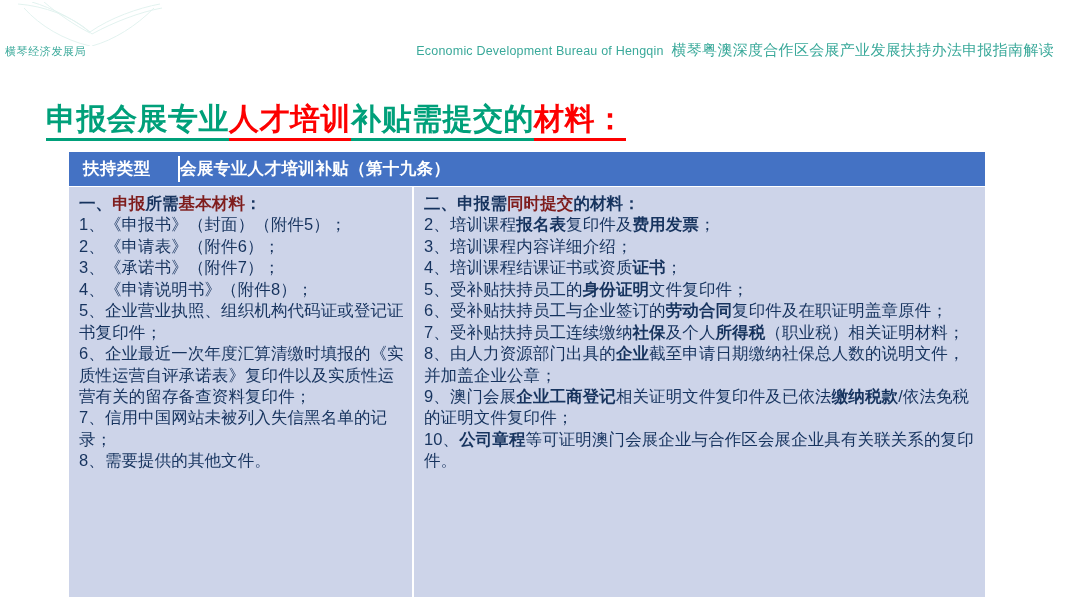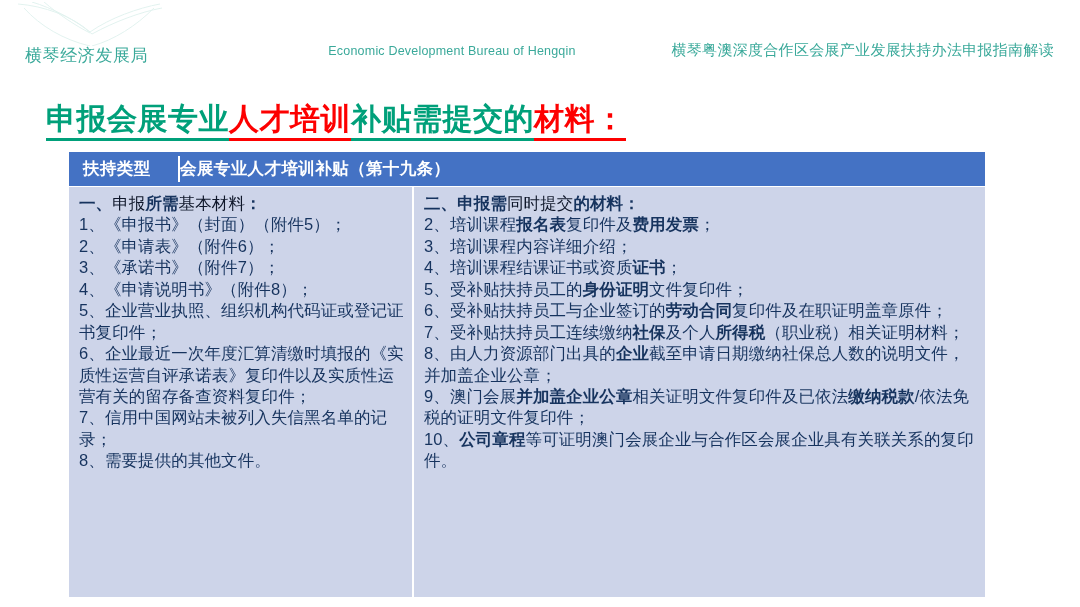--- a/index.html
+++ b/index.html
@@ -27,32 +27,32 @@
     position: absolute;
     left: 14px;
     top: 2px;
     width: 150px;
     height: 44px;
     opacity: 0.45;
     pointer-events: none;
   }
   .logo-text {
     position: absolute;
-    left: 25px;
+    left: 5px;
     top: 44px;
-    font-size: 17px;
+    font-size: 11px;
     color: #3aa99a;
     letter-spacing: 0.6px;
     white-space: nowrap;
   }
   .header-center {
     position: absolute;
     left: 0;
     top: 44px;
-    width: 904px;
+    width: 1080px;
     text-align: center;
     font-size: 12.5px;
     color: #3aa99a;
     letter-spacing: 0.2px;
   }
   .header-right {
     position: absolute;
     right: 26px;
     top: 41px;
     font-size: 15px;
@@ -136,22 +136,22 @@
   .cell-right {
     flex: 1;
   }
   .cell p {
     margin: 0;
   }
   .hd {
     font-weight: bold;
   }
   .red {
-    color: #0f172a;
-    font-weight: normal;
+    color: #7f1d1d;
+    font-weight: bold;
   }
   b { font-weight: bold; }
 </style>
 </head>
 <body>
 
 <div class="header">
 
   <svg class="logo-mark" viewBox="0 0 150 44" aria-hidden="true">
     <g fill="none" stroke="#bfe3dc" stroke-width="1">
@@ -201,19 +201,19 @@
     <div class="cell cell-right">
       <p class="hd"><span>二、申报需</span><span class="red">同时提交</span><span>的材料：</span></p>
       <div>
           <p><span>2、</span><span>培训课程</span><b>报名表</b><span>复印件及</span><b>费用发票</b><span>；</span></p>
           <p><span>3、</span><span>培训课程内容详细介绍；</span></p>
           <p><span>4、</span><span>培训课程结课证书或资质</span><b>证书</b><span>；</span></p>
           <p><span>5、</span><span>受补贴扶持员工的</span><b>身份证明</b><span>文件复印件；</span></p>
           <p><span>6、</span><span>受补贴扶持员工与企业签订的</span><b>劳动合同</b><span>复印件及在职证明盖章原件；</span></p>
           <p><span>7、</span><span>受补贴扶持员工连续缴纳</span><b>社保</b><span>及个人</span><b>所得税</b><span>（职业税）相关证明材料；</span></p>
           <p><span>8、</span><span>由人力资源部门出具的</span><b>企业</b><span>截至申请日期缴纳社保总人数的说明文件，并加盖企业公章；</span></p>
-          <p><span>9、</span><span>澳门会展</span><b>并加盖企业公章</b><span>相关证明文件复印件及已依法</span><b>缴纳税款</b><span>/依法免税的证明文件复印件；</span></p>
+          <p><span>9、</span><span>澳门会展</span><b>企业工商登记</b><span>相关证明文件复印件及已依法</span><b>缴纳税款</b><span>/依法免税的证明文件复印件；</span></p>
           <p><span>10、</span><b>公司章程</b><span>等可证明澳门会展企业与合作区会展企业具有关联关系的复印件。</span></p>
         </div>
     </div>
 
   </div>
 </div>
 
 </body></html>

